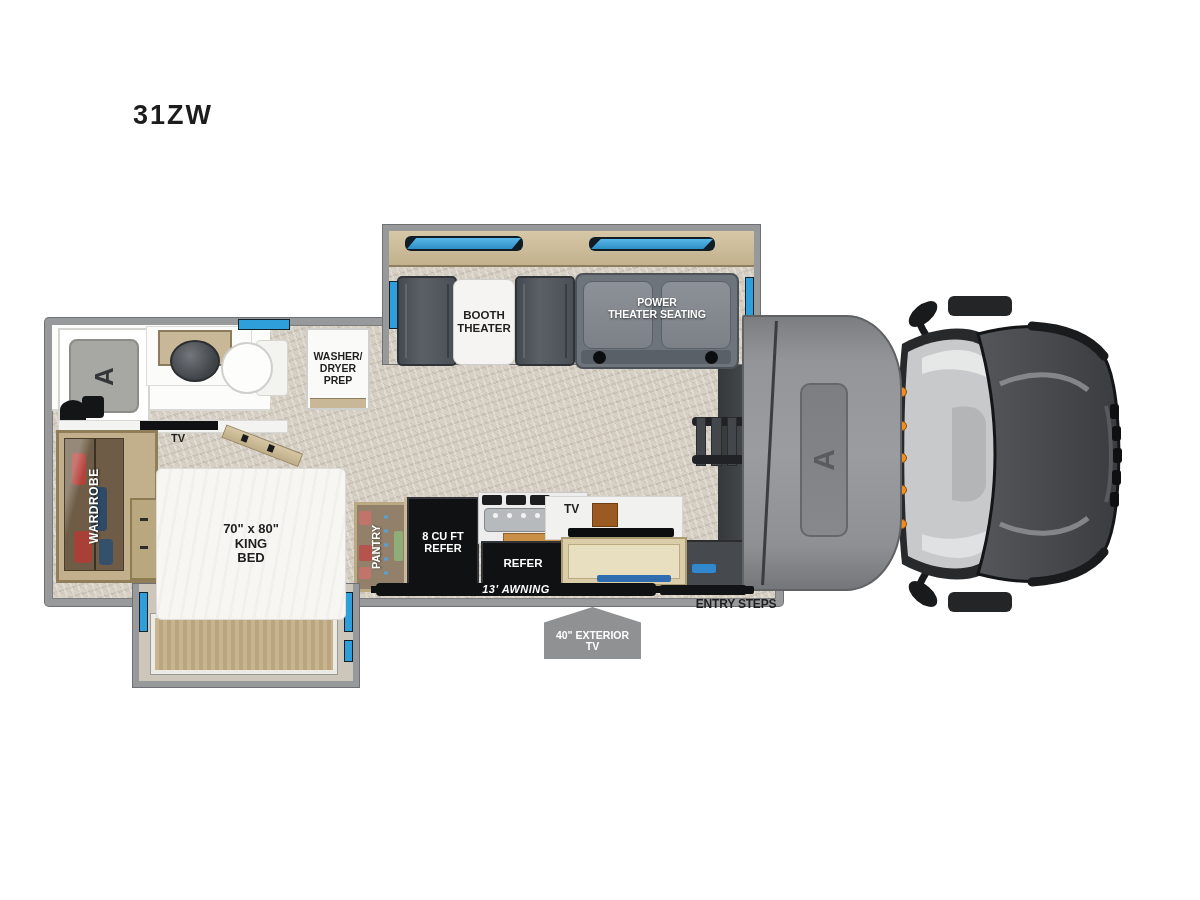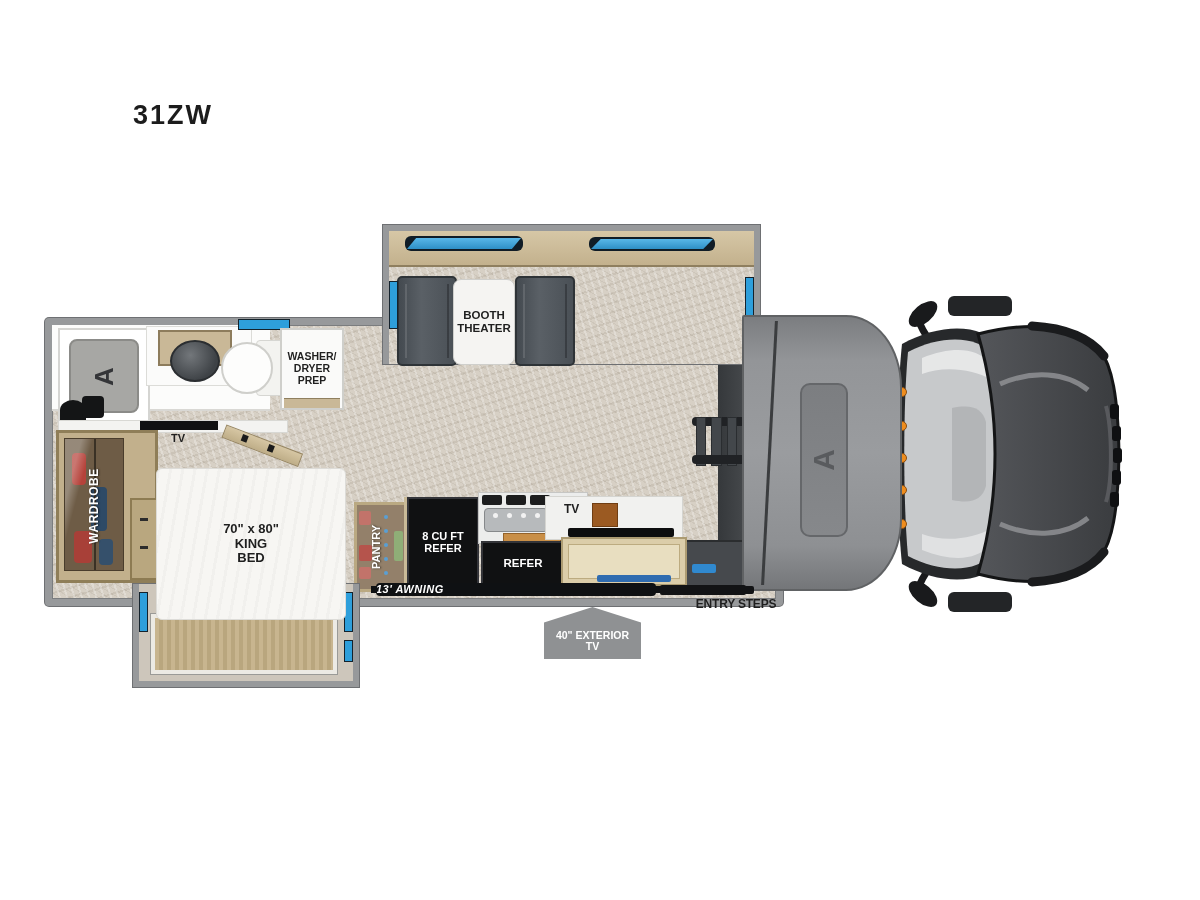--- a/index.html
+++ b/index.html
@@ -57,21 +57,21 @@
   .shower-logo{transform:rotate(-90deg);font-size:26px;font-weight:700;color:#34353*8;color:#343538;}
   .towels{left:60px;top:396px;width:48px;height:24px;z-index:4;}
   .towels i{position:absolute;background:#141516;border-radius:50% 50% 0 0;}
   .vanity{left:146px;top:326px;width:104px;height:58px;background:#fbfbfa;border:1px solid #dcdcd8;z-index:3;}
   .sink-frame{left:158px;top:330px;width:70px;height:32px;background:var(--wood);border:2px solid #8d7c5c;z-index:4;}
   .sink-bowl{left:170px;top:340px;width:46px;height:38px;border-radius:50%;
      background:radial-gradient(circle at 40% 35%,#73777b,#3e4246 70%);border:2px solid #2b2e31;z-index:5;}
   .bath-window{left:238px;top:319px;width:50px;height:9px;z-index:3;}
   .toilet-tank{left:256px;top:340px;width:30px;height:54px;background:#f3f3f0;border:1px solid #d6d6d2;border-radius:4px;z-index:3;}
   .toilet{left:221px;top:342px;width:48px;height:48px;background:#fdfdfc;border:2px solid #cfcfcb;border-radius:50%;z-index:4;}
-  .wd-prep{left:280px;top:328px;width:60px;height:78px;background:#fafaf9;border:2px solid #cfcfcb;z-index:3;
+  .wd-prep{left:306px;top:328px;width:60px;height:78px;background:#fafaf9;border:2px solid #cfcfcb;z-index:3;
      display:flex;align-items:center;justify-content:center;}
   .wd-prep:after{content:"";position:absolute;left:2px;right:2px;bottom:0;height:9px;background:var(--wood);
      border-top:1px solid #8f7f5f;}
 
   
   .tv-counter{left:58px;top:420px;width:228px;height:11px;background:#f3f3f1;border:1px solid #d8d8d4;z-index:3;}
   .tv-bar{left:140px;top:421px;width:78px;height:9px;background:var(--appliance-black);z-index:4;}
   .tv-lbl{left:160px;top:432px;width:36px;font-size:11px;z-index:4;}
   .barn-door{left:224px;top:424px;width:80px;height:12px;background:linear-gradient(#d6c6a3,#bfae88);
      border:1px solid #97855f;transform:rotate(21deg);transform-origin:left center;z-index:4;}
@@ -133,21 +133,21 @@
      border:2px solid #606264;border-radius:2px 56px 56px 2px / 2px 72px 72px 2px;}
   .cap:before{content:"";position:absolute;left:24px;top:4px;bottom:4px;width:3px;background:#3b3d3f;transform:skewX(-3deg);}
   .cap-window{position:absolute;left:56px;top:66px;width:44px;height:150px;background:linear-gradient(#7c7e81,#86888b);
      border:2px solid #65676a;border-radius:10px;display:flex;align-items:center;justify-content:center;}
   .cap-logo{transform:rotate(-90deg);font-size:30px;font-weight:700;color:#595b5e;}
 
   .truck{left:882px;top:288px;z-index:2;}
 
   
   .awning{left:376px;top:583px;width:280px;height:13px;background:#0f1113;border-radius:4px;z-index:7;
-     display:flex;align-items:center;}
+     display:flex;align-items:center;justify-content:center;}
   .awning:before,.awning:after{content:"";position:absolute;top:3px;width:6px;height:7px;background:#0f1113;}
   .awning:before{left:-5px;} .awning:after{right:-5px;}
   .awning-lbl{font-size:11px;font-style:italic;letter-spacing:.5px;color:#fff;font-weight:700;text-shadow:none;}
   .entry-bar{left:660px;top:585px;width:86px;height:10px;background:#121315;border-radius:2px;z-index:7;}
   .entry-bar i{position:absolute;right:-8px;top:1px;width:10px;height:8px;background:#121315;border-radius:2px;}
   .entry-lbl{left:664px;top:598px;width:96px;font-size:12px;letter-spacing:-.2px;z-index:7;margin-left:24px;}
   .badge{left:544px;top:607px;width:97px;height:52px;background:var(--badge-gray);z-index:7;
      clip-path:polygon(50% 0,100% 30%,100% 100%,0 100%,0 30%);
      display:flex;align-items:flex-end;justify-content:center;padding-bottom:6px;box-sizing:border-box;}
   .badge .lbl{font-size:10.5px;}
@@ -169,20 +169,29 @@
       <div class="abs win" style="left:200px;top:6px;width:126px;height:14px;">
           <i></i>
         </div>
     </div>
     <div class="abs bench" style="left:8px;"></div>
     <div class="abs dinette-table">
       <span class="lbl ml" style="font-size:11.5px">BOOTH
 THEATER</span>
     </div>
     <div class="abs bench" style="left:126px;"></div>
+    <div class="abs theater">
+      <div class="abs cushion" style="left:6px;"></div>
+      <div class="abs cushion" style="left:84px;"></div>
+      <div class="abs theater-base"></div>
+      <div class="abs cup" style="left:16px;"></div>
+      <div class="abs cup" style="left:128px;"></div>
+      <div class="abs lbl light ml" style="left:0;right:0;top:22px;font-size:10.5px;">POWER
+THEATER SEATING</div>
+    </div>
     <div class="abs bluestrip" style="left:0;top:50px;width:7px;height:46px;"></div>
     <div class="abs bluestrip" style="right:0;top:46px;width:7px;height:50px;"></div>
   </div>
 
   <div class="abs bath-floor"></div>
   <div class="abs shower">
     <div class="shower-mat">
       <span class="shower-logo">A</span>
     </div>
   </div>

